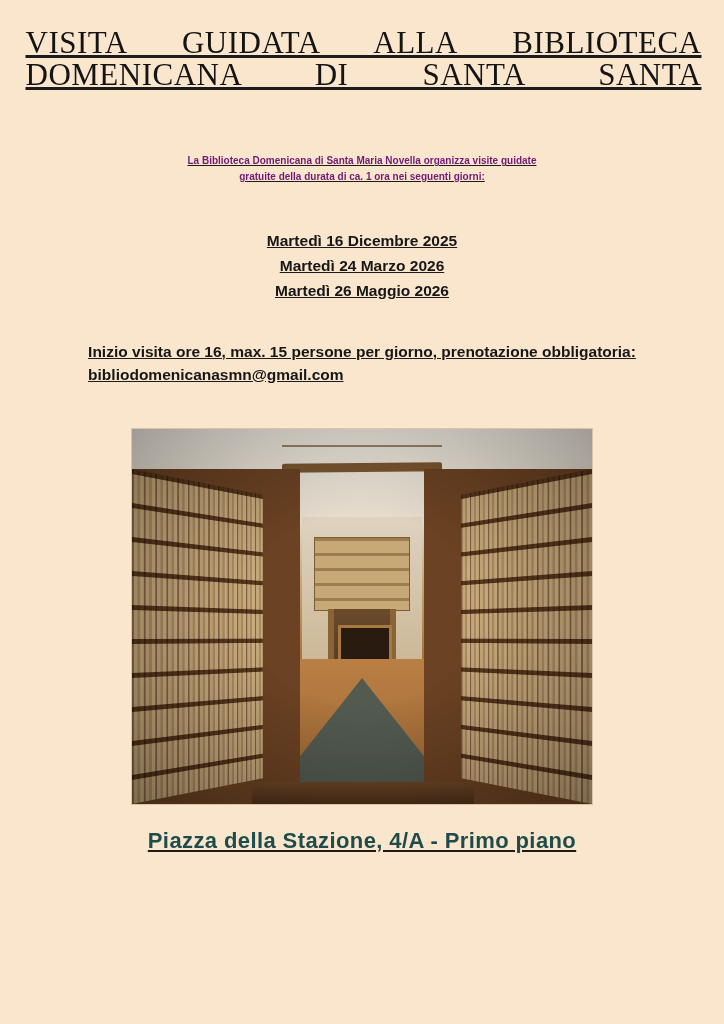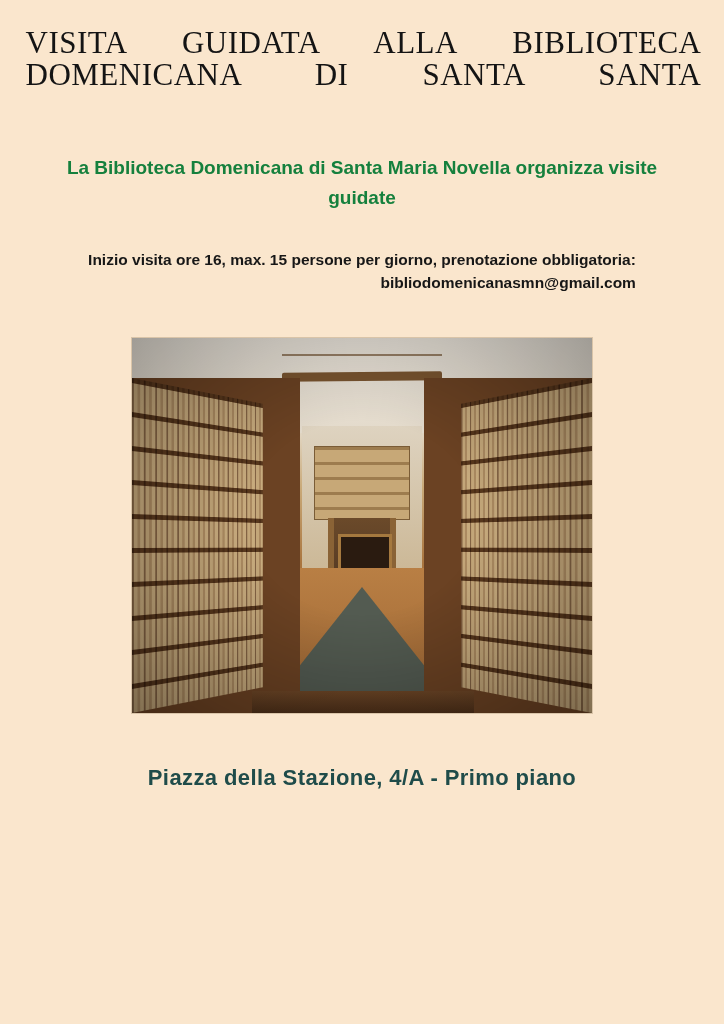--- a/index.html
+++ b/index.html
@@ -16,20 +16,21 @@
     position: relative;
   }
   .poster {
     width: 724px;
     height: 1024px;
     box-sizing: border-box;
     padding: 22px 24px 0 24px;
     display: flex;
     flex-direction: column;
     align-items: center;
+    text-decoration: underline;
   }
   .title {
     width: 100%;
     font-family: "Liberation Serif", serif;
     font-size: 31px;
     line-height: 1.02;
     letter-spacing: 0.5px;
     color: #141414;
     text-align: justify;
     text-align-last: justify;
@@ -42,40 +43,40 @@
     text-align: justify;
     text-align-last: justify;
   }
   .title .ln.last {
     text-align-last: left;
   }
   .body-block {
     margin-top: 63px;
     width: 640px;
     text-align: center;
-    font-size: 19px;
+    font-size: 10px;
     font-weight: bold;
     line-height: 1.55;
-    color: #15803d;
+    color: #701a75;
   }
   .intro-line {
     display: block;
   }
   .dates {
     margin-top: 44px;
     text-align: center;
     font-size: 15.5px;
     font-weight: bold;
     line-height: 1.62;
     color: #171717;
   }
   .dates div { display: block; }
   .booking {
     margin-top: 36px;
-    text-align: right;
+    text-align: left;
     font-size: 15.5px;
     font-weight: bold;
     line-height: 1.5;
     color: #171717;
   }
   .photo-wrap {
     margin-top: 42px;
     width: 460px;
     height: 375px;
     border: 1px solid #d9c4a8;
@@ -208,21 +209,21 @@
         rgba(235,220,190,0.22) 9px, rgba(235,220,190,0.22) 13px);
     mix-blend-mode: multiply;
   }
   .vignette {
     position: absolute;
     inset: 0;
     background: radial-gradient(ellipse at 50% 48%, rgba(0,0,0,0) 35%, rgba(0,0,0,0.35) 100%);
     pointer-events: none;
   }
   .address {
-    margin-top: 51px;
+    margin-top: 23px;
     font-size: 22px;
     font-weight: bold;
     color: #1f4c4a;
     letter-spacing: 0.4px;
     text-align: right;
   }
   .website {
     margin-top: 26px;
     font-size: 19px;
     font-weight: bold;
@@ -236,22 +237,28 @@
 
 <div class="poster">
 
   <div class="title">
     <span class="ln">VISITA GUIDATA ALLA BIBLIOTECA</span>
     <span class="ln">DOMENICANA DI SANTA SANTA</span>
   </div>
 
   <div class="body-block">
     <span class="intro-line">La Biblioteca Domenicana di Santa Maria Novella organizza visite guidate</span>
-  </div>
-
+    <span class="intro-line">gratuite della durata di ca. 1 ora nei seguenti giorni:</span>
+  </div>
+
+  <div class="dates">
+    <div>Martedì 16 Dicembre 2025</div>
+    <div>Martedì 24 Marzo 2026</div>
+    <div>Martedì 26 Maggio 2026</div>
+  </div>
 
   <div class="booking">
     <div>Inizio visita ore 16, max. 15 persone per giorno, prenotazione obbligatoria:</div>
     <div>bibliodomenicanasmn@gmail.com</div>
   </div>
 
   <div class="photo-wrap">
     <div class="photo">
       <div class="ceiling"></div>
       <div class="ceiling-wire"></div>

